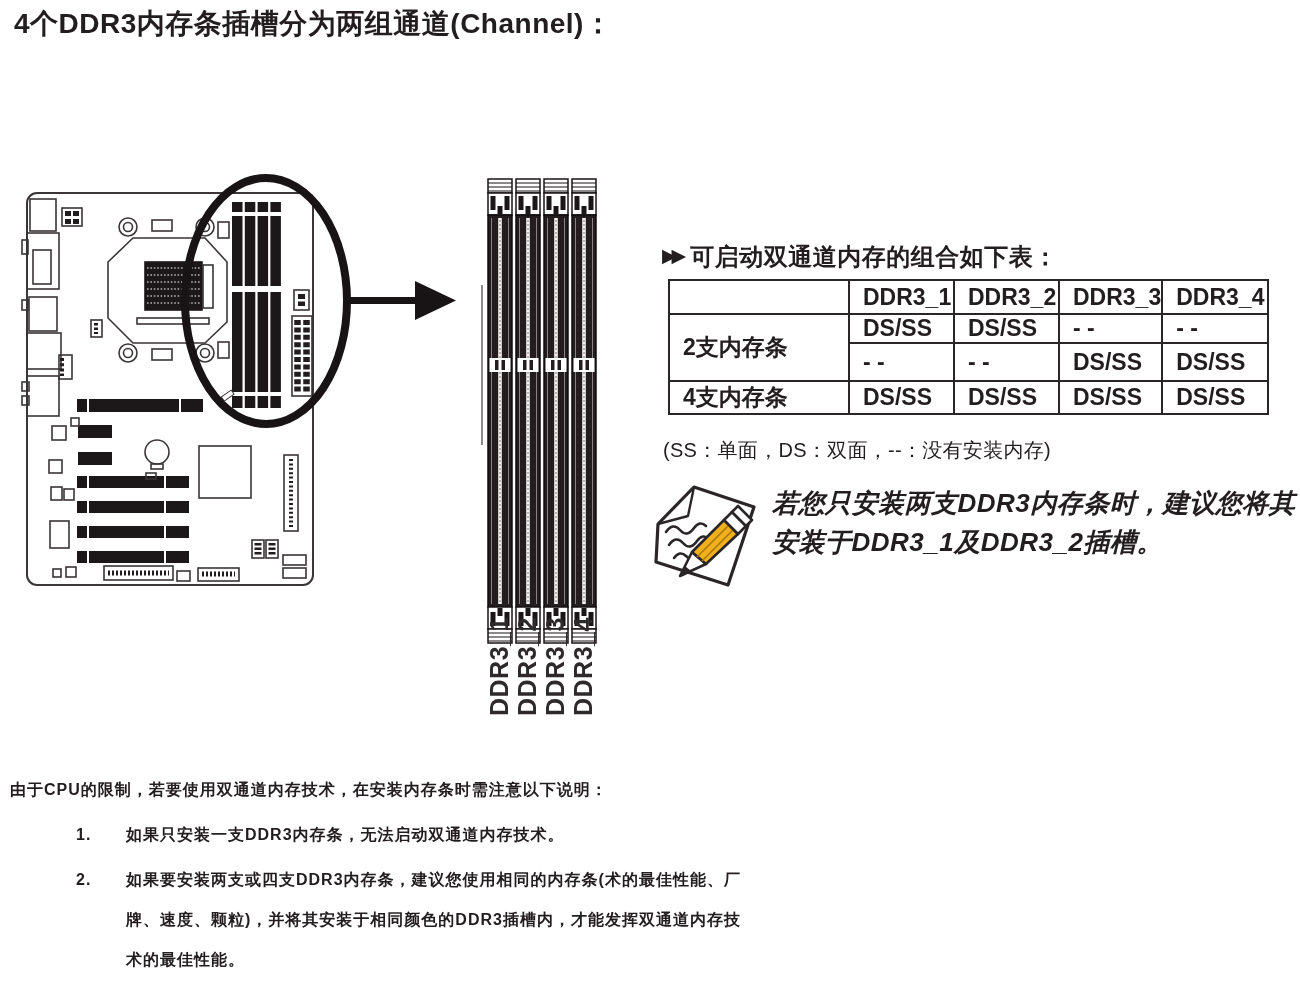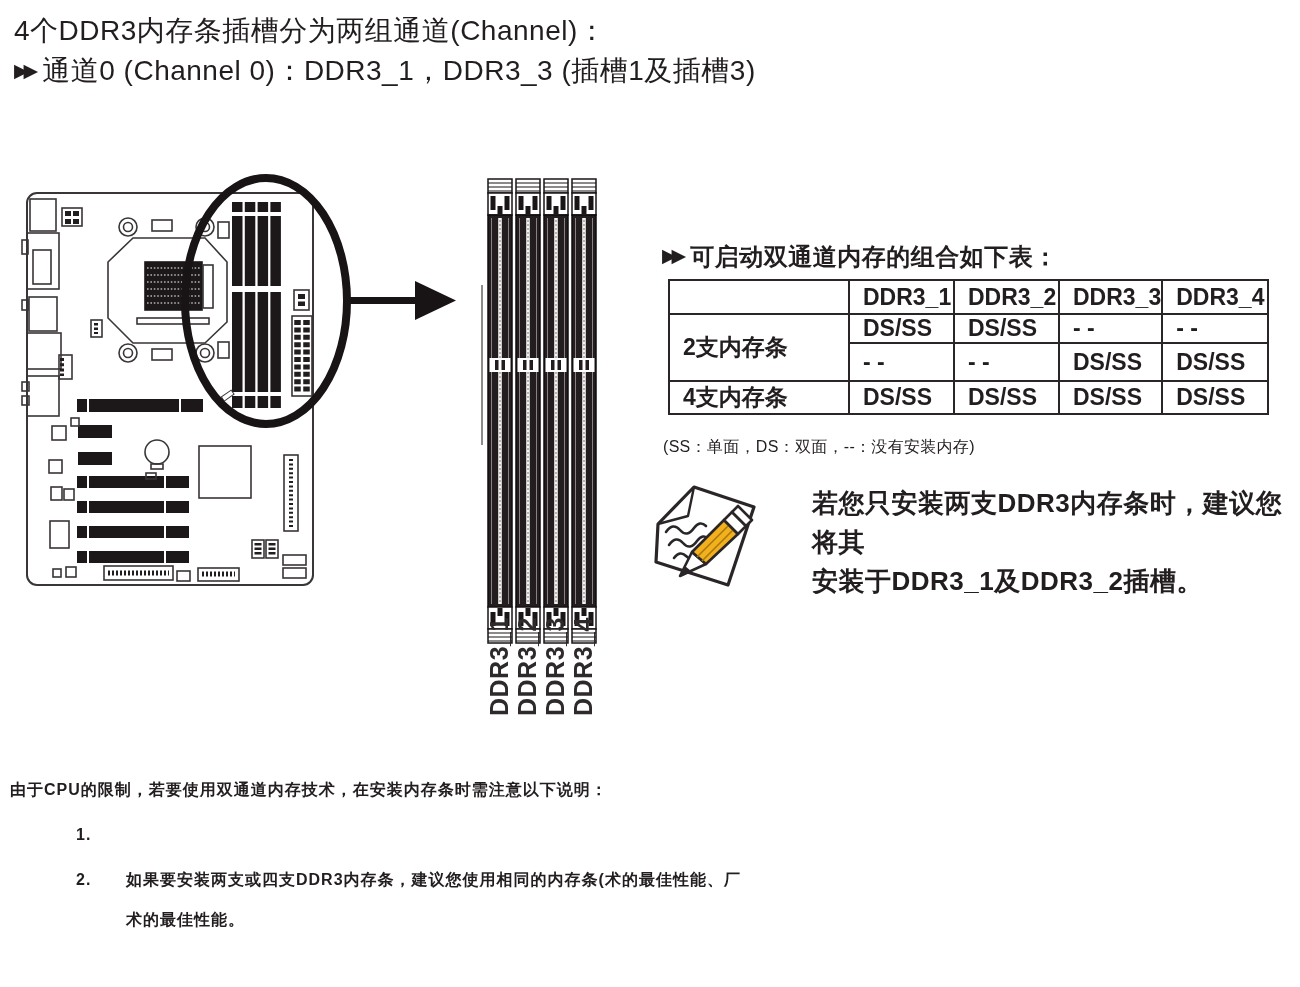--- a/index.html
+++ b/index.html
@@ -1,47 +1,46 @@
 <!DOCTYPE html>
 <html><head>
 <meta charset="utf-8">
 <style>
   html,body{margin:0;padding:0;background:#fff;}
   .page{position:relative;width:1300px;height:987px;background:#fff;overflow:hidden;
         font-family:"Liberation Sans","DejaVu Sans",sans-serif;color:#221d1e;}
   .abs{position:absolute;}
   
-  .intro{left:14px;top:4px;font-size:28px;line-height:40px;font-weight:400;letter-spacing:.5px;margin-top:7px;}
+  .intro{left:14px;top:4px;font-size:28px;line-height:40px;font-weight:700;letter-spacing:.5px;}
   .marker{font-size:19px;letter-spacing:-5px;margin-right:9px;position:relative;top:-3px;}
   
   .tbl-heading{left:662px;top:241px;font-size:24px;font-weight:700;letter-spacing:.5px;}
   table.combo{left:668px;top:279px;border-collapse:collapse;table-layout:fixed;font-size:23px;}
   table.combo td,table.combo th{border:2px solid #2a2627;text-align:left;padding:0 0 0 13px;
         font-weight:600;white-space:nowrap;}
   table.combo th{font-weight:600;}
   table.combo tr.r0{height:34px;} table.combo tr.r1{height:23px;}
   table.combo tr.r2{height:38px;} table.combo tr.r3{height:32px;}
   td.rowspan2{vertical-align:middle;}
-  .legend{left:663px;top:437px;font-size:16px;font-weight:500;letter-spacing:.3px;}
-  .note-text{left:812px;top:484px;font-size:26px;line-height:39px;font-weight:600;letter-spacing:.5px;}
+  .legend{left:663px;top:437px;font-size:20px;font-weight:500;letter-spacing:.3px;}
+  .note-text{left:772px;top:484px;font-size:26px;line-height:39px;font-weight:600;letter-spacing:.5px;font-style:italic;}
   
   .notice{left:10px;top:770px;font-size:16px;line-height:40px;font-weight:600;letter-spacing:1px;}
   .notice .item{display:flex;margin-top:5px;}
   .notice .num{width:50px;margin-left:66px;flex:none;}
   svg{display:block;}
   svg text{font-family:"Liberation Sans","DejaVu Sans",sans-serif;}
 </style>
 </head>
 <body>
 
 <div class="page">
 
   <div class="abs intro">
     <div>4个DDR3内存条插槽分为两组通道(Channel)：</div>
-    <div><span class="marker">▶▶</span><span>通道0 (Channel 0)：DDR3_1，DDR3_3 (插槽1及插槽3)</span></div>
   </div>
 
   <svg class="abs" style="left:15px;top:170px;" width="445" height="430" viewBox="15 170 445 430">
     <g stroke="#3a3536" fill="none" stroke-width="1.6">
 
       <rect x="27" y="193" width="286" height="392" rx="10" fill="#fff" stroke-width="2"></rect>
 
       <rect x="30" y="199" width="26" height="32"></rect>
       <rect x="27" y="233" width="32" height="56"></rect>
       <rect x="33" y="250" width="18" height="34"></rect>
@@ -338,23 +337,27 @@
 
   <div class="abs note-text">
     <div>若您只安装两支DDR3内存条时，建议您将其</div>
     <div>安装于DDR3_1及DDR3_2插槽。</div>
   </div>
 
   <div class="abs notice">
     <div>由于CPU的限制，若要使用双通道内存技术，在安装内存条时需注意以下说明：</div>
     <div class="item">
       <div class="num">1.</div>
+      <div>
+          <div>如果只安装一支DDR3内存条，无法启动双通道内存技术。</div>
+        </div>
     </div>
     <div class="item">
       <div class="num">2.</div>
       <div>
         <div>如果要安装两支或四支DDR3内存条，建议您使用相同的内存条(术的最佳性能、厂</div>
+        <div>牌、速度、颗粒)，并将其安装于相同颜色的DDR3插槽内，才能发挥双通道内存技</div>
         <div>术的最佳性能。</div>
       </div>
     </div>
   </div>
 
 </div>
 
 </body></html>

